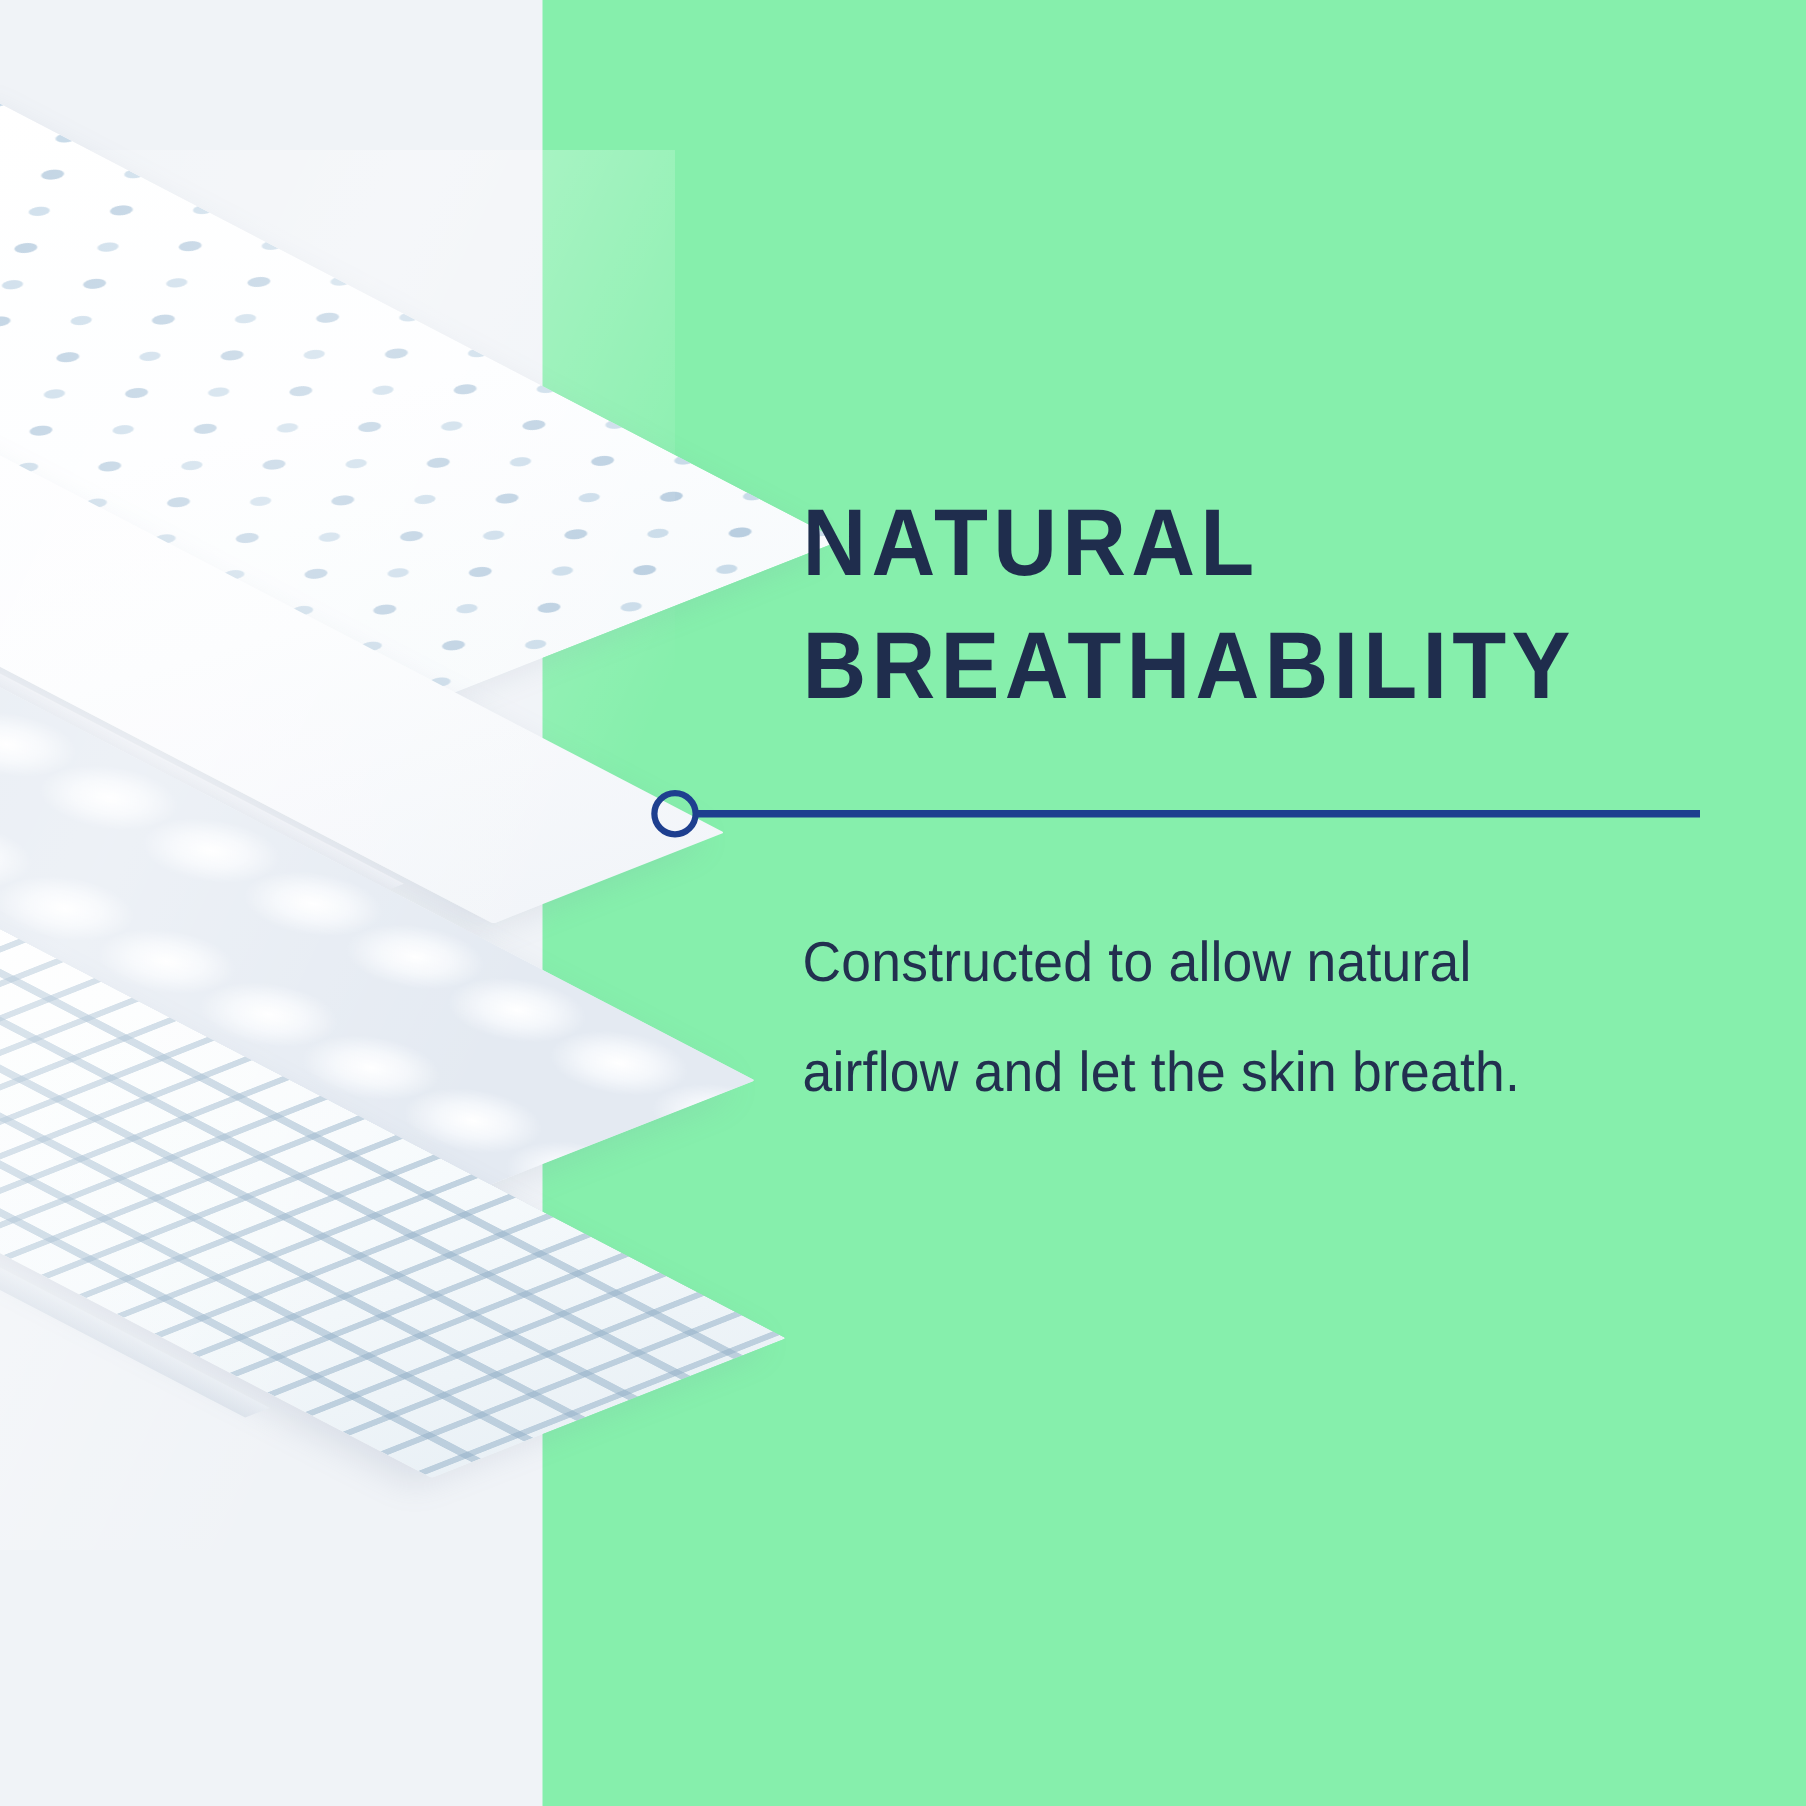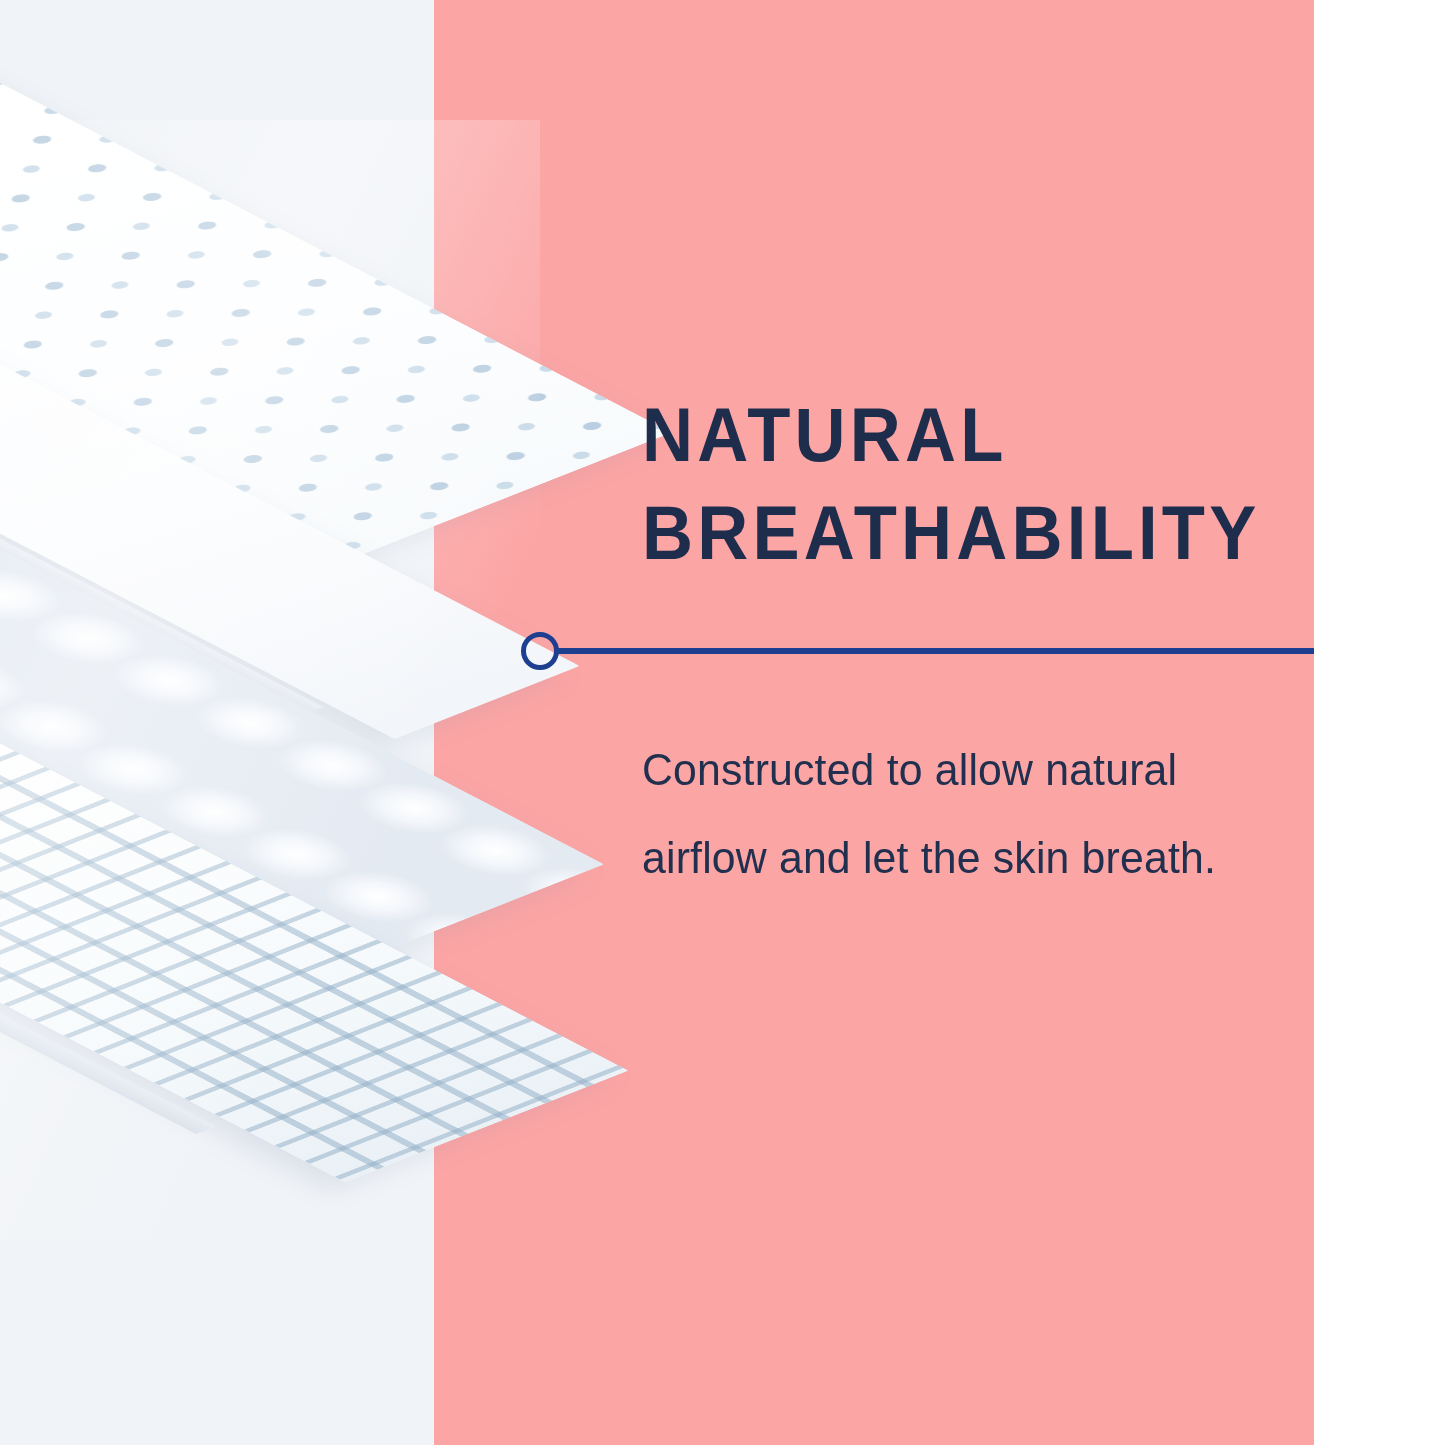--- a/index.html
+++ b/index.html
@@ -2,23 +2,23 @@
 <html><head>
 <meta charset="utf-8">
 <style>
   html, body {
     margin: 0;
     padding: 0;
     background: #ffffff;
   }
   .canvas {
     position: relative;
-    width: 1314px;
+    width: 1445px;
     height: 1445px;
-    background: #fca5a5;
+    background: #86efac;
     overflow: hidden;
     font-family: "Liberation Sans", sans-serif;
   }
 
   
   .left-panel {
     position: absolute;
     left: 0;
     top: 0;
     width: 434px;

